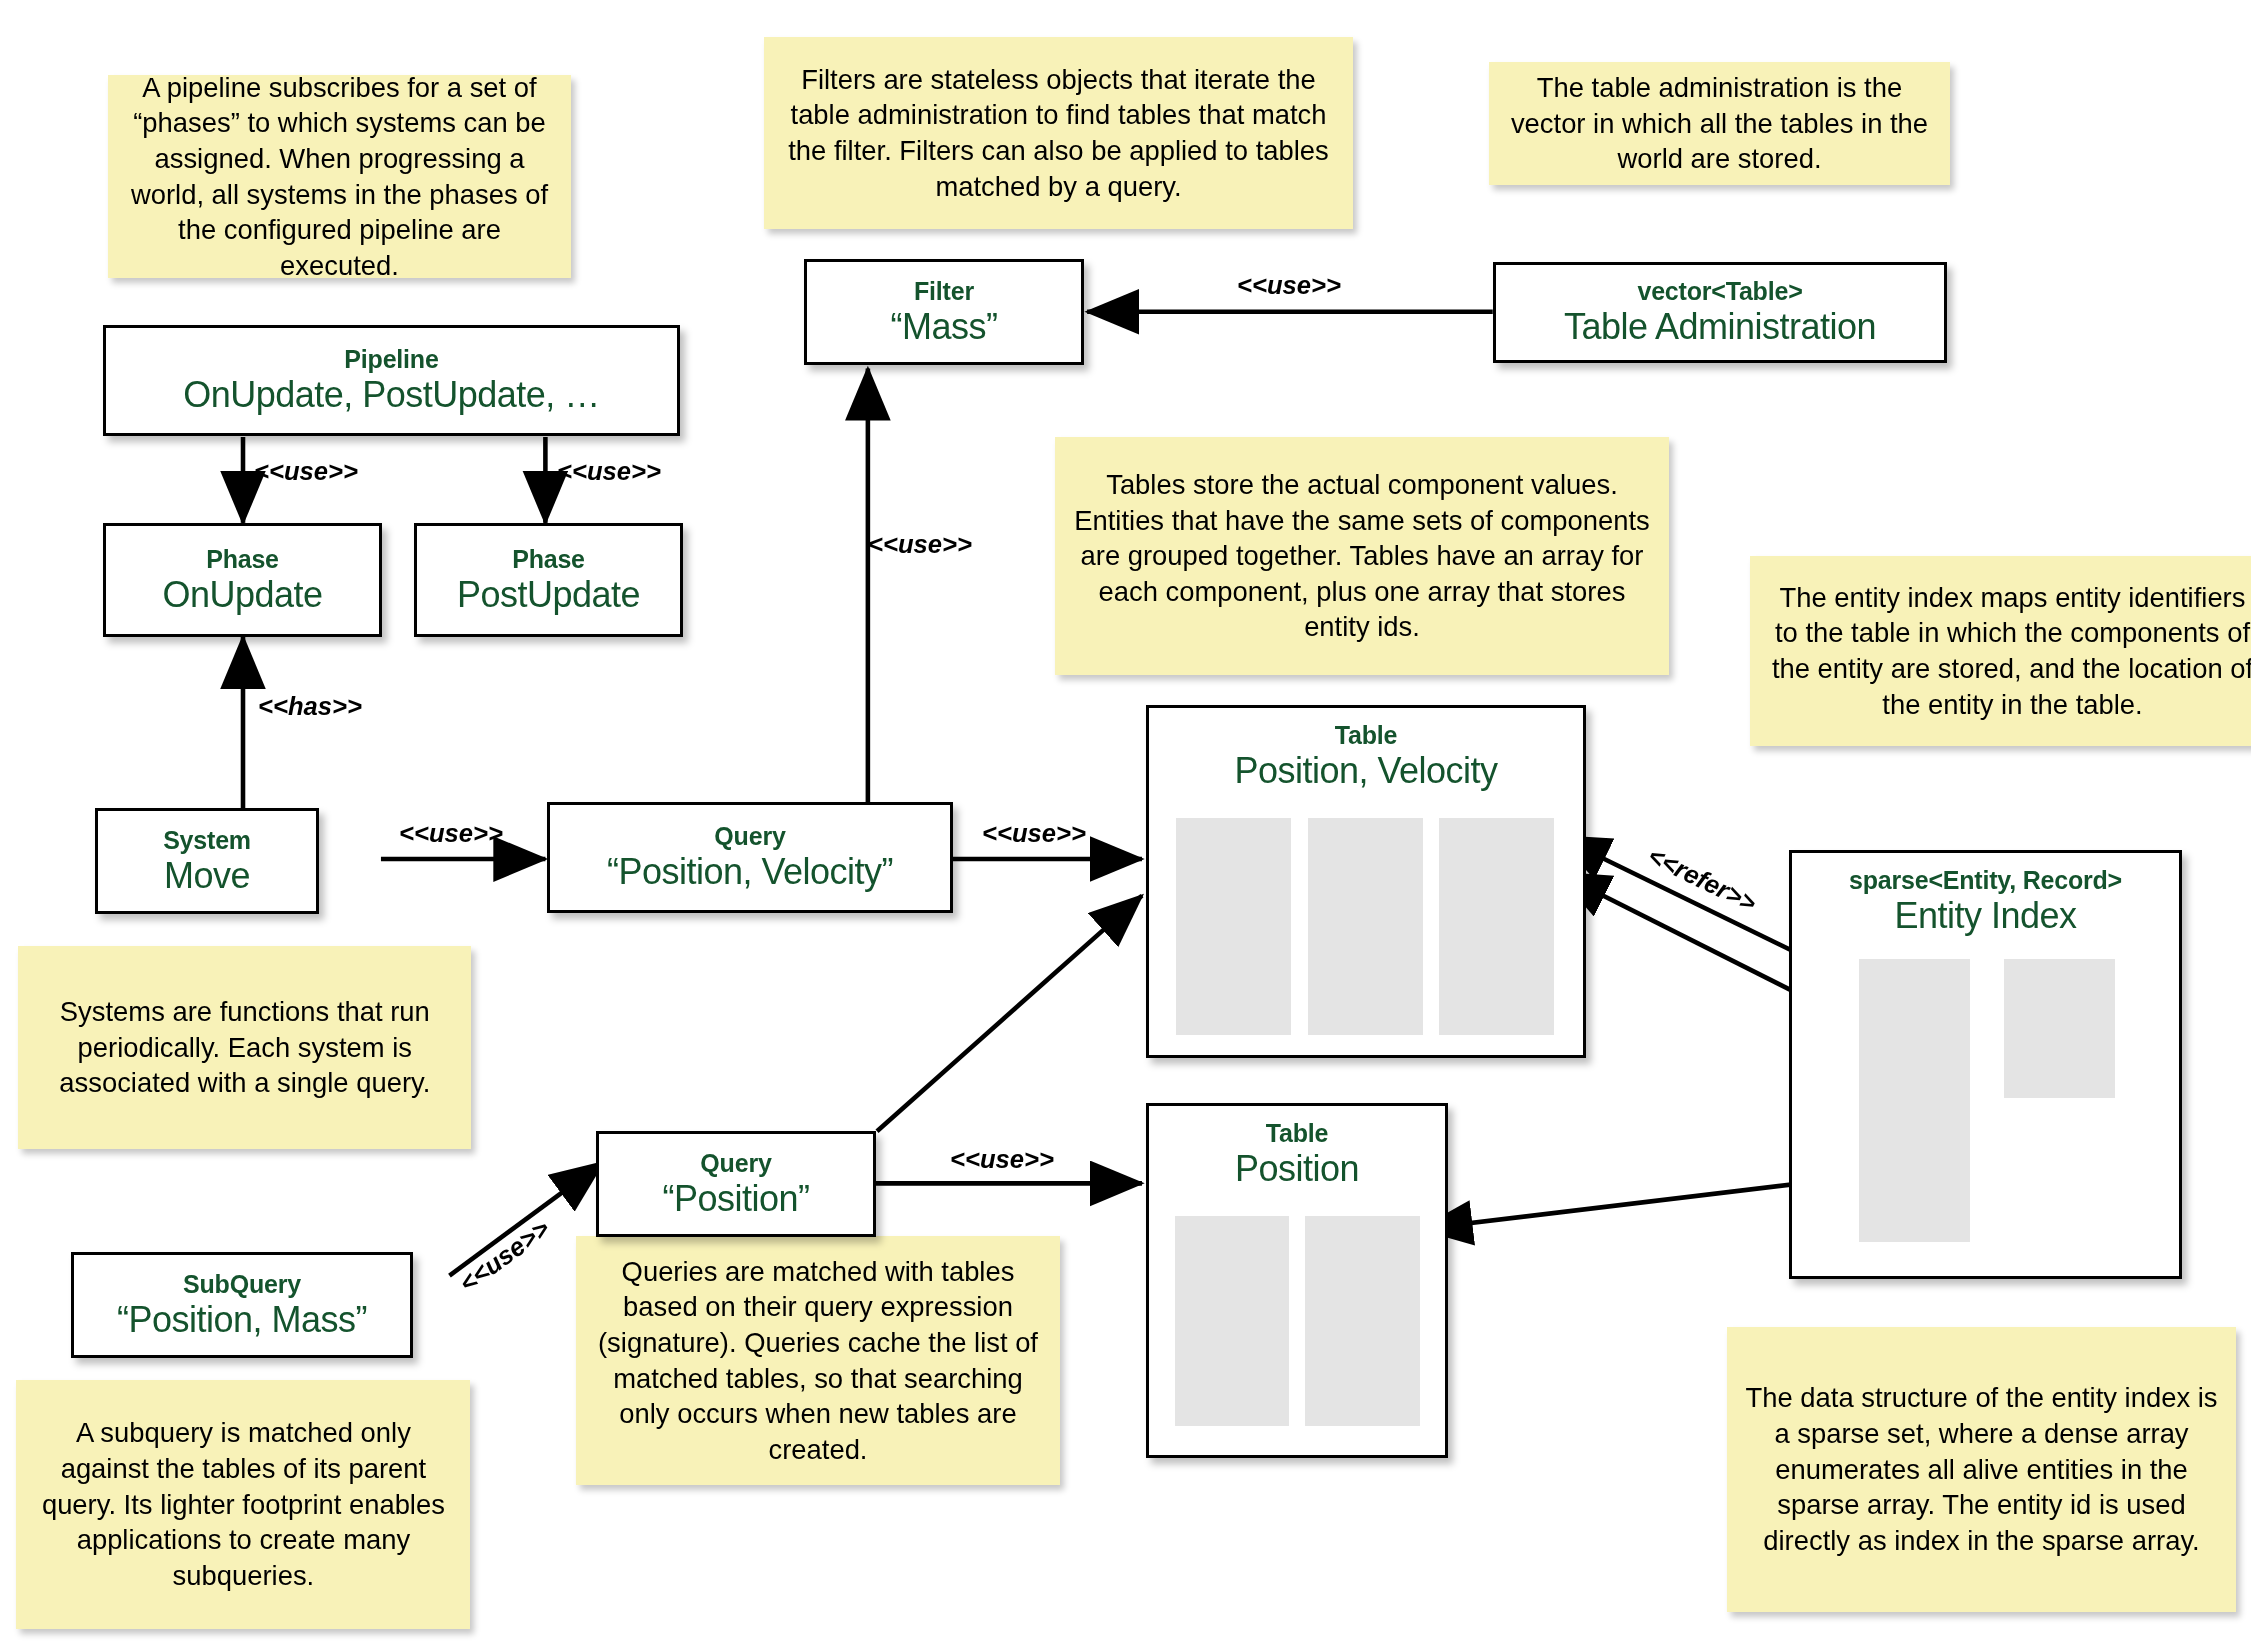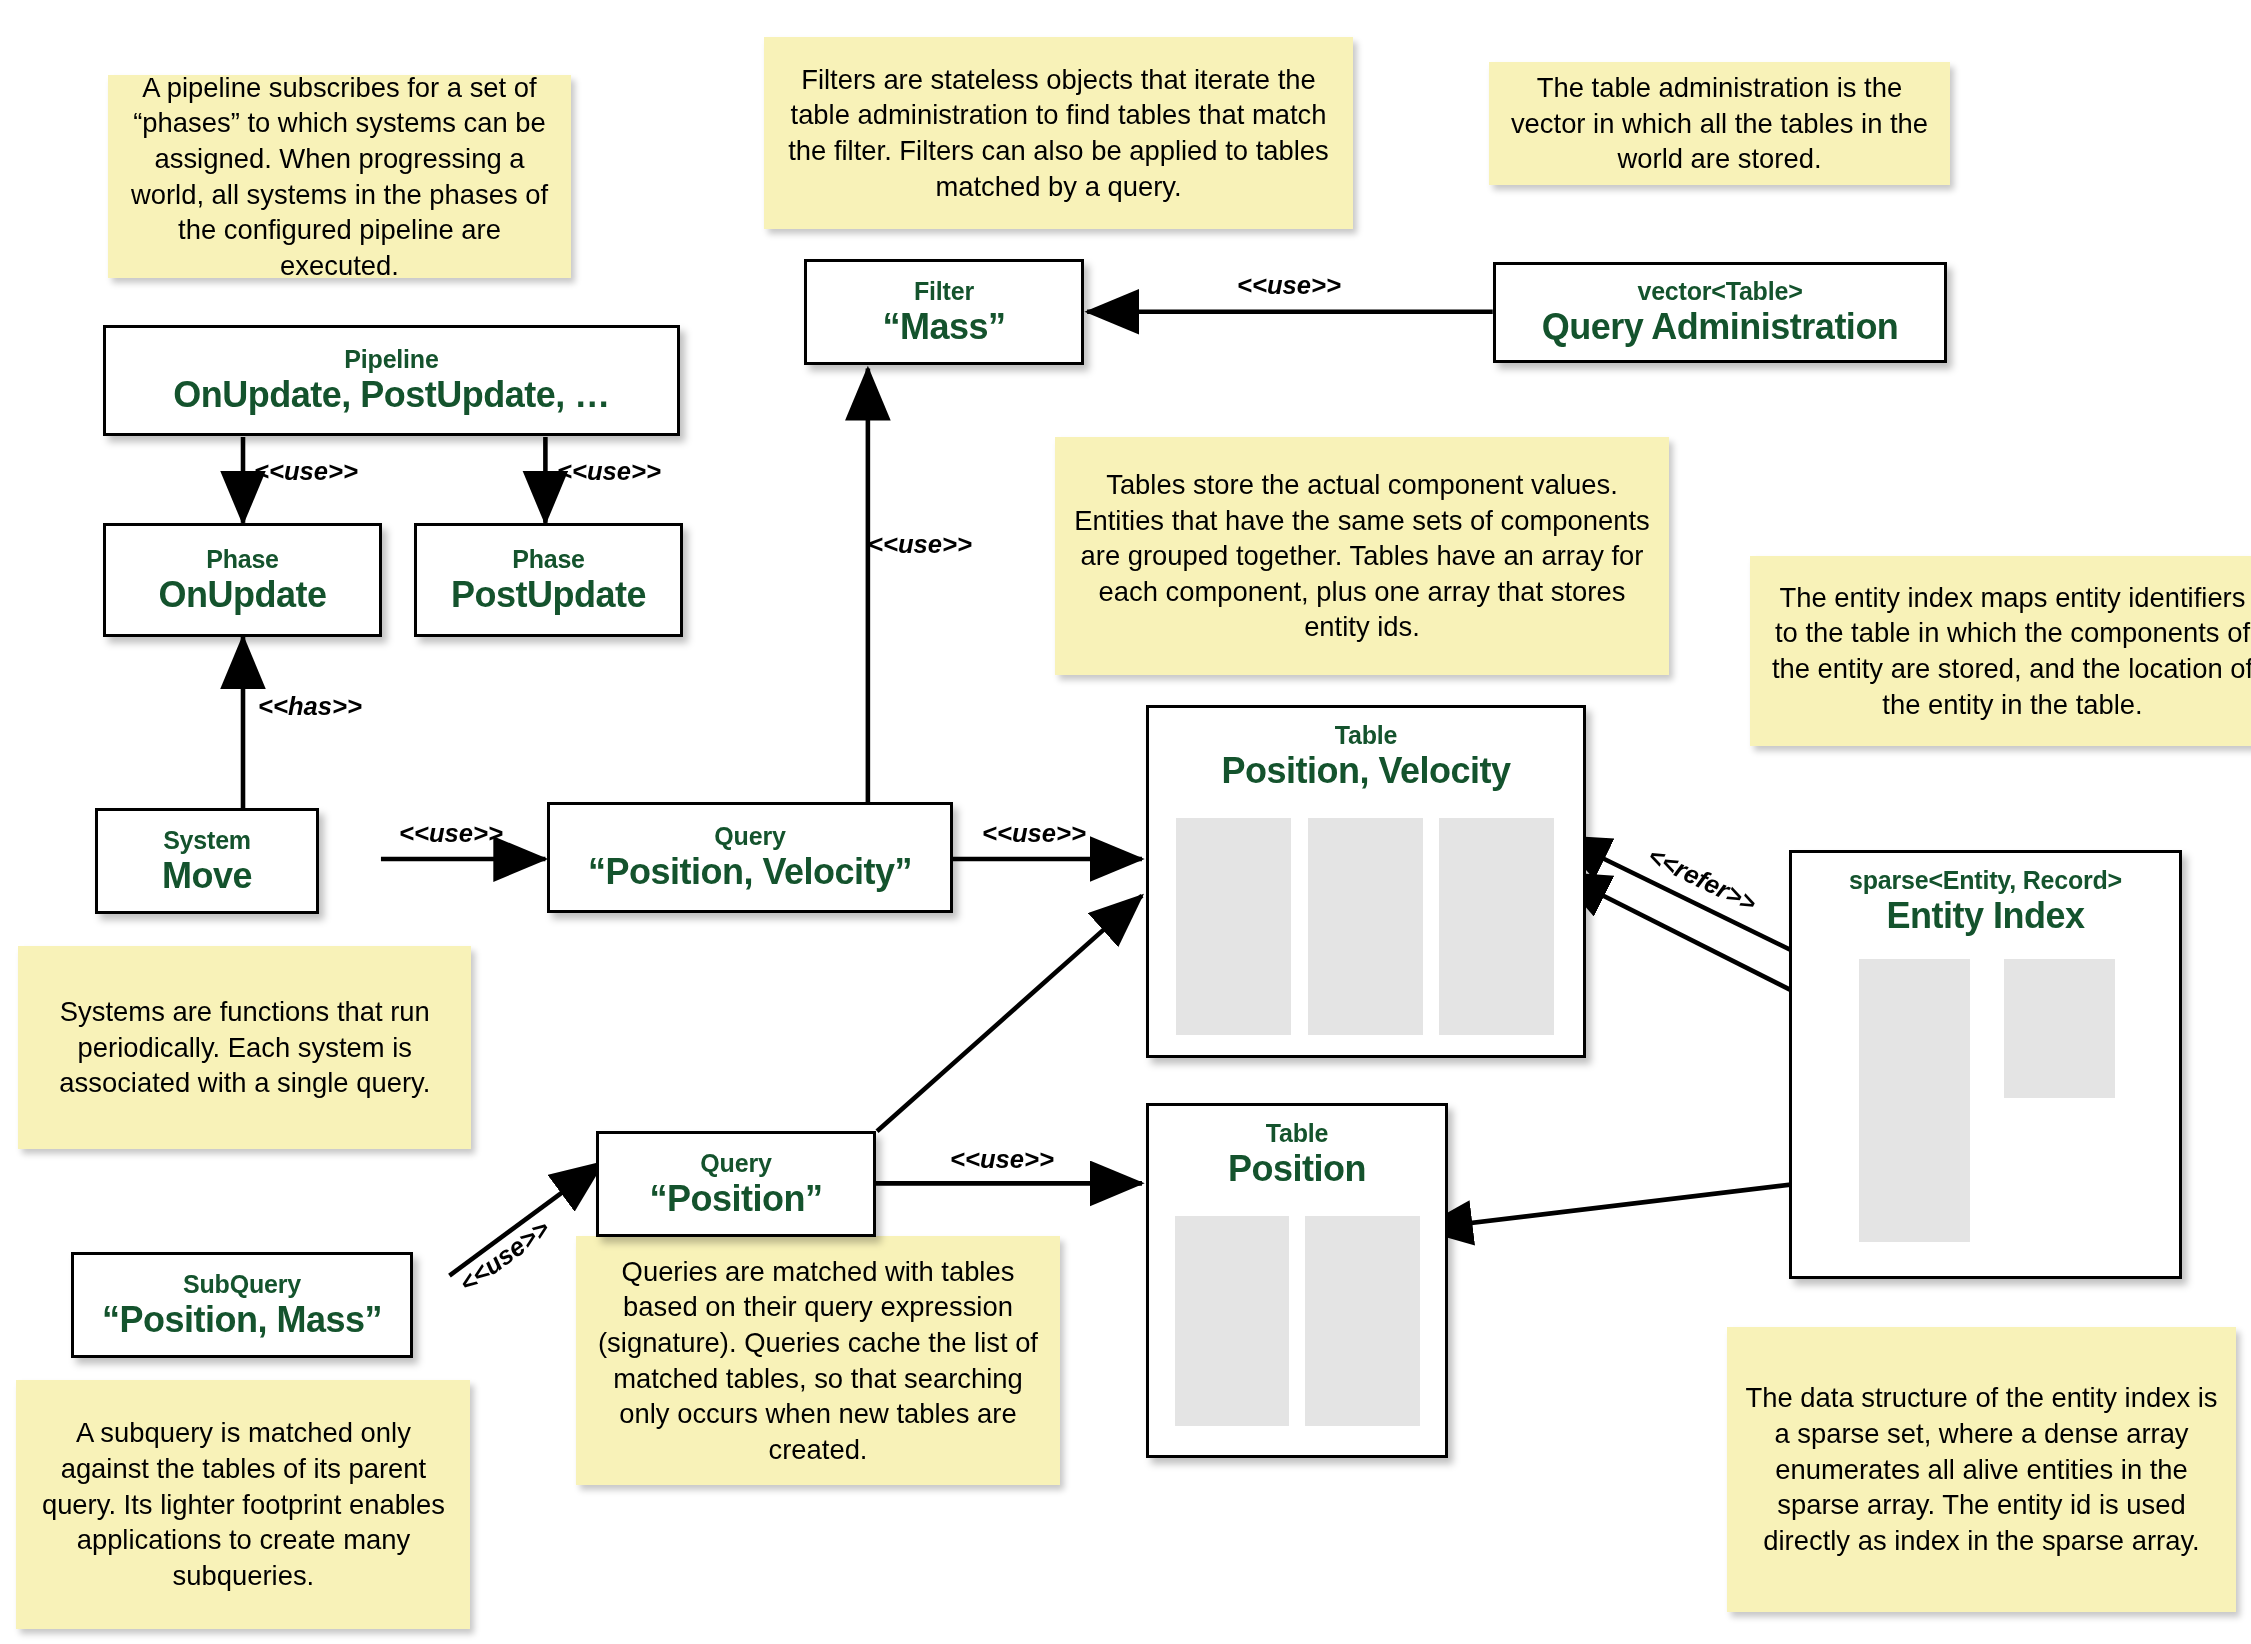--- a/index.html
+++ b/index.html
@@ -50,21 +50,21 @@
     justify-content: center;
   }
   .box .stereo {
     font-size: 25px;
     font-weight: bold;
     line-height: 1.12;
     letter-spacing: -0.2px;
   }
   .box .name {
     font-size: 36px;
-    font-weight: bold;
+    font-weight: normal;
     line-height: 1.12;
     letter-spacing: -0.5px;
     margin-top: 1.8px;
   }
   
   .tablebox { display: block; }
   .tablebox .hdr {
     padding-top: 12.8px;
     text-align: center;
   }
@@ -218,21 +218,21 @@
     <div class="name">“Position, Mass”</div>
   </div>
 
   <div class="box centered" style="left:804px; top:259px; width:280px; height:106px;">
     <div class="stereo">Filter</div>
     <div class="name">“Mass”</div>
   </div>
 
   <div class="box centered" style="left:1493px; top:262px; width:454px; height:101px;">
     <div class="stereo">vector&lt;Table&gt;</div>
-    <div class="name">Query Administration</div>
+    <div class="name">Table Administration</div>
   </div>
 
   <div class="box tablebox" style="left:1146px; top:705px; width:440px; height:353px;">
     <div class="hdr">
       <div class="stereo">Table</div>
       <div class="name">Position, Velocity</div>
     </div>
     <div class="cols" style="left:27.4px; top:110px; right:27.4px; height:217px; width:378px;">
       <div class="col"></div>
       <div class="col"></div>

